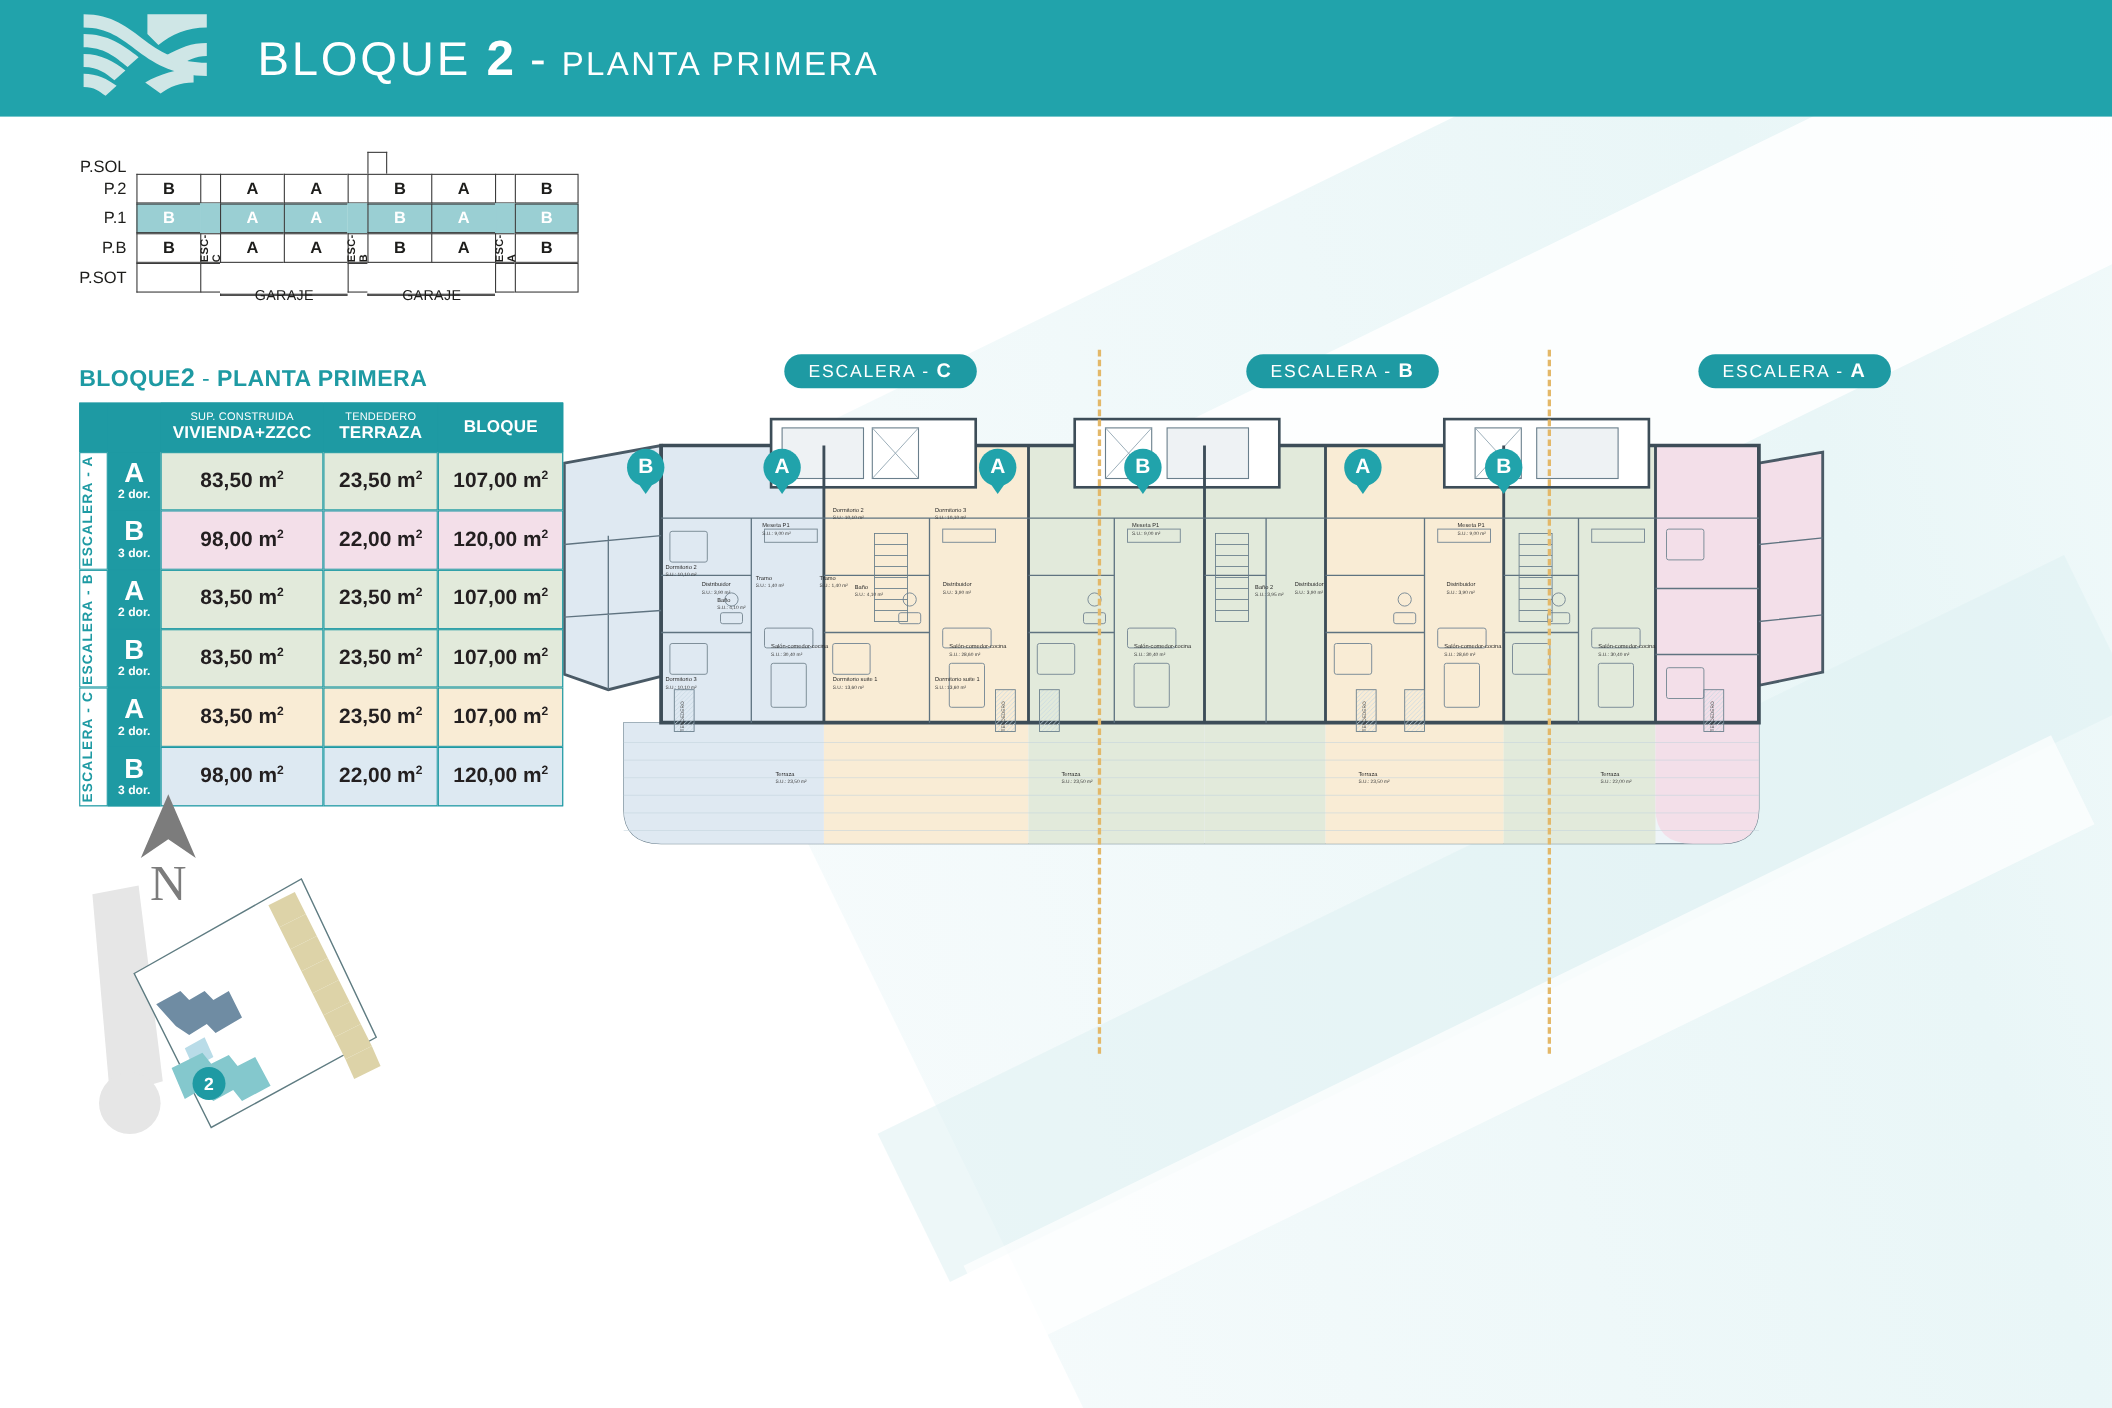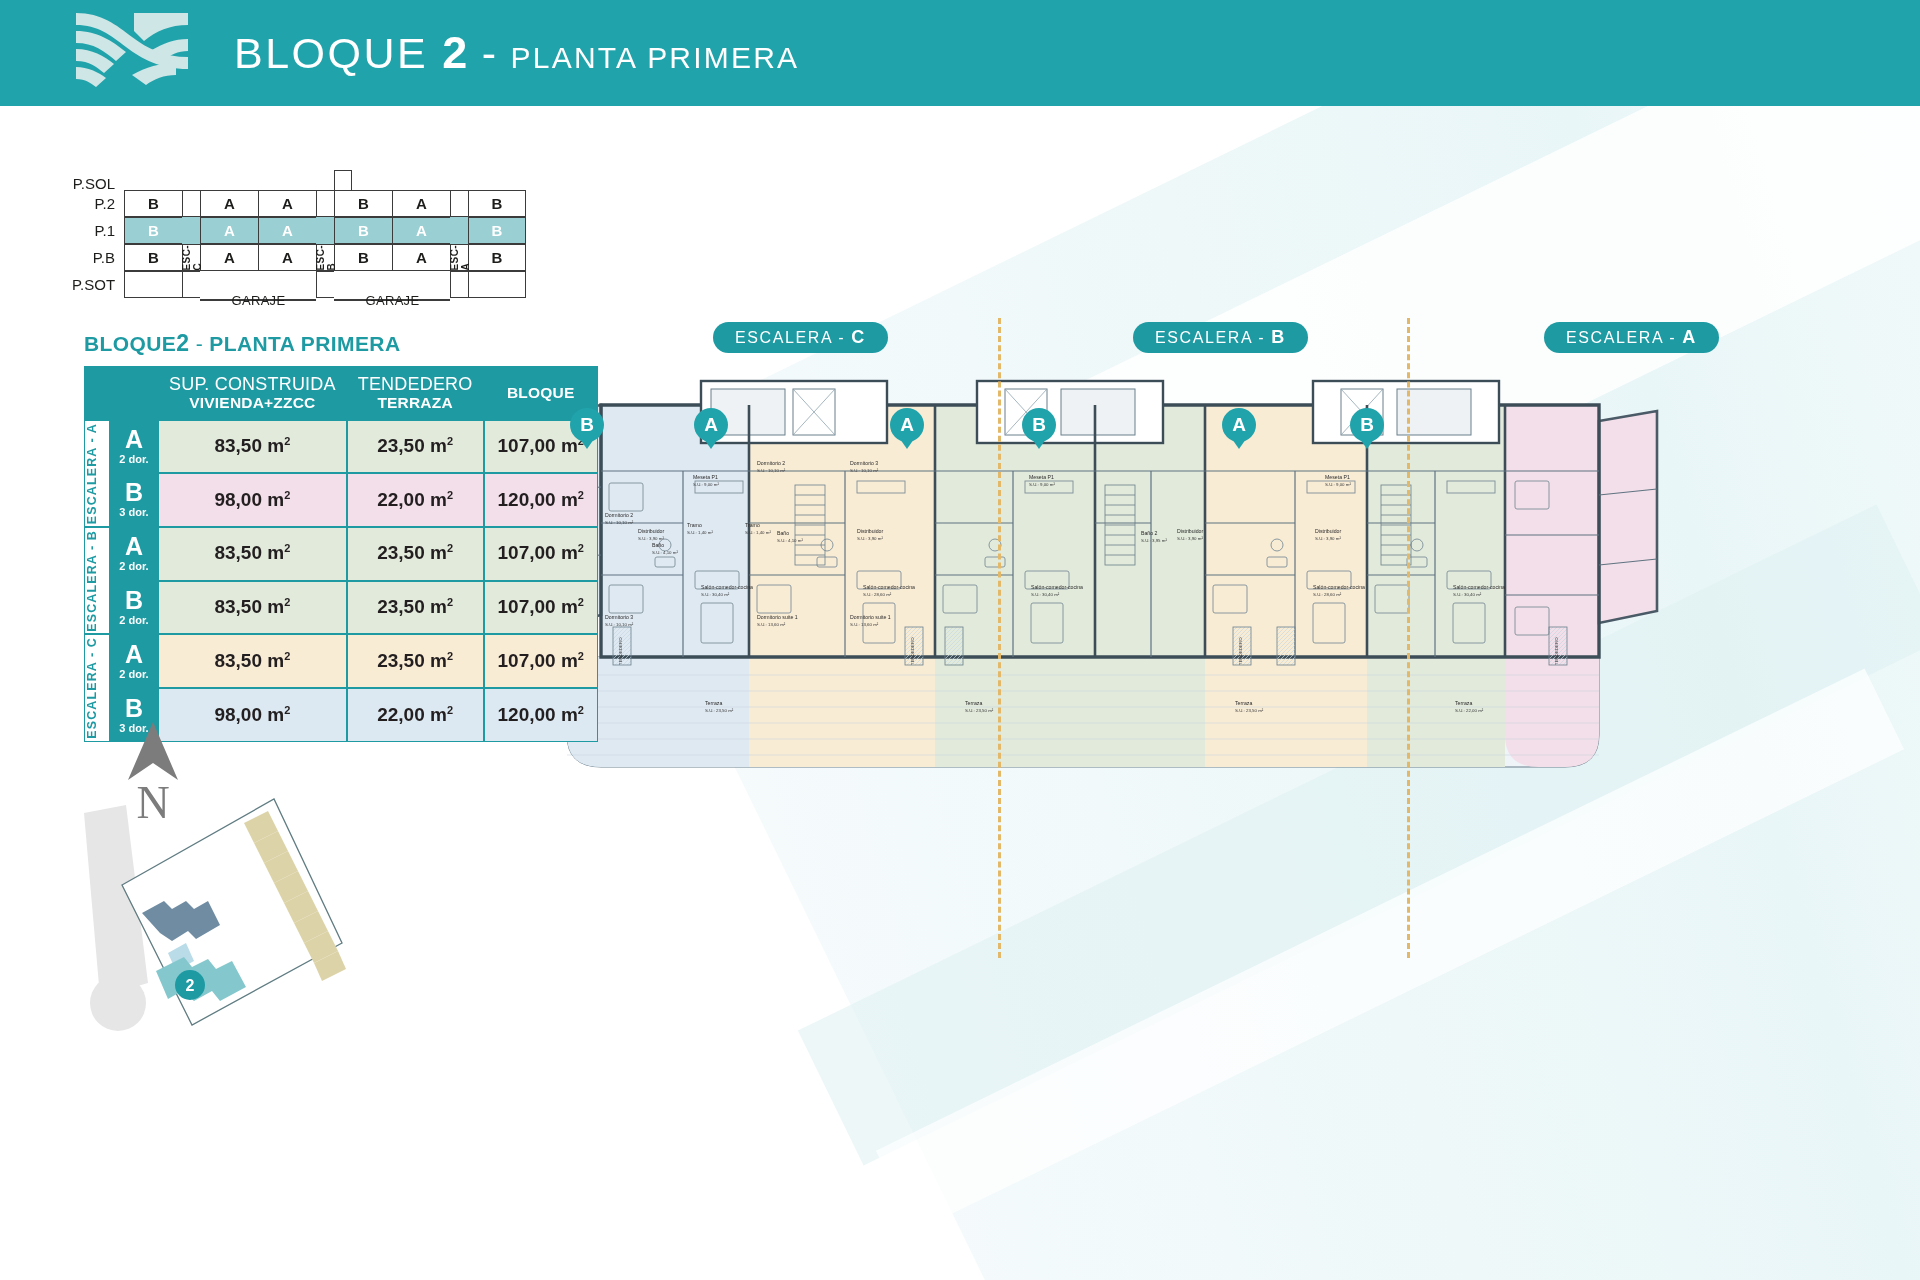--- a/index.html
+++ b/index.html
@@ -69,41 +69,41 @@
   .cell.last { border-right:1.5px solid #3b3b3b; }
   .cell.w-unit { width:58px; }
   .cell.w-esc  { width:18px; }
   .sch-row.hl .cell { background:#9acfd3; color:#ffffff; }
   .cell.blank { background:#fff !important; border-color:#3b3b3b; }
   .sch-row.hl .cell.blank { background:#9acfd3 !important; border-color:#9acfd3; }
   .esc-v {
     writing-mode:vertical-rl; transform:rotate(180deg);
     font-size:10px; font-weight:700; letter-spacing:.4px;
   }
-  .sch-row.top-notch { height:20px;margin-top:32px; }
+  .sch-row.top-notch { height:20px; }
   .notch {
     width:18px; border:1.5px solid #3b3b3b; border-bottom:none; background:#fff;
   }
   .garage-cell { font-size:13px; font-weight:400; letter-spacing:.3px;margin-top:28px; }
 
   
-  .areas { position:absolute; left:84px; top:330px; z-index:4; }
+  .areas { position:absolute; left:72px; top:330px; z-index:4; }
   .areas-title {
     color:#1e9aa3; font-size:21px; letter-spacing:.4px;
     margin-bottom:9px; font-weight:300; white-space:nowrap;
   }
   .areas-title b { font-weight:700; }
   .areas-title .at-strong { font-weight:700; font-size:23px; }
   table.areas-tbl { border-collapse:separate; border-spacing:0; background:#1e9aa3; }
   table.areas-tbl th, table.areas-tbl td { border:1.5px solid #1e9aa3; }
   .th-head {
     background:#1e9aa3; color:#fff; text-align:center;
     padding:7px 10px; line-height:1.12; font-weight:400;
   }
-  .th-head .l1 { font-size:18px; letter-spacing:.2px; }
+  .th-head .l1 { font-size:10px; letter-spacing:.2px; }
   .th-head .l2 { font-size:15.5px; font-weight:700; letter-spacing:.2px; }
   .esc-side {
     background:#ffffff; width:26px; padding:0;
   }
   .esc-side span {
     writing-mode:vertical-rl; transform:rotate(180deg);
     display:block; font-size:12.5px; font-weight:700; color:#1e9aa3;
     letter-spacing:1.1px; text-align:center; white-space:nowrap;
     padding:2px 0;
   }

